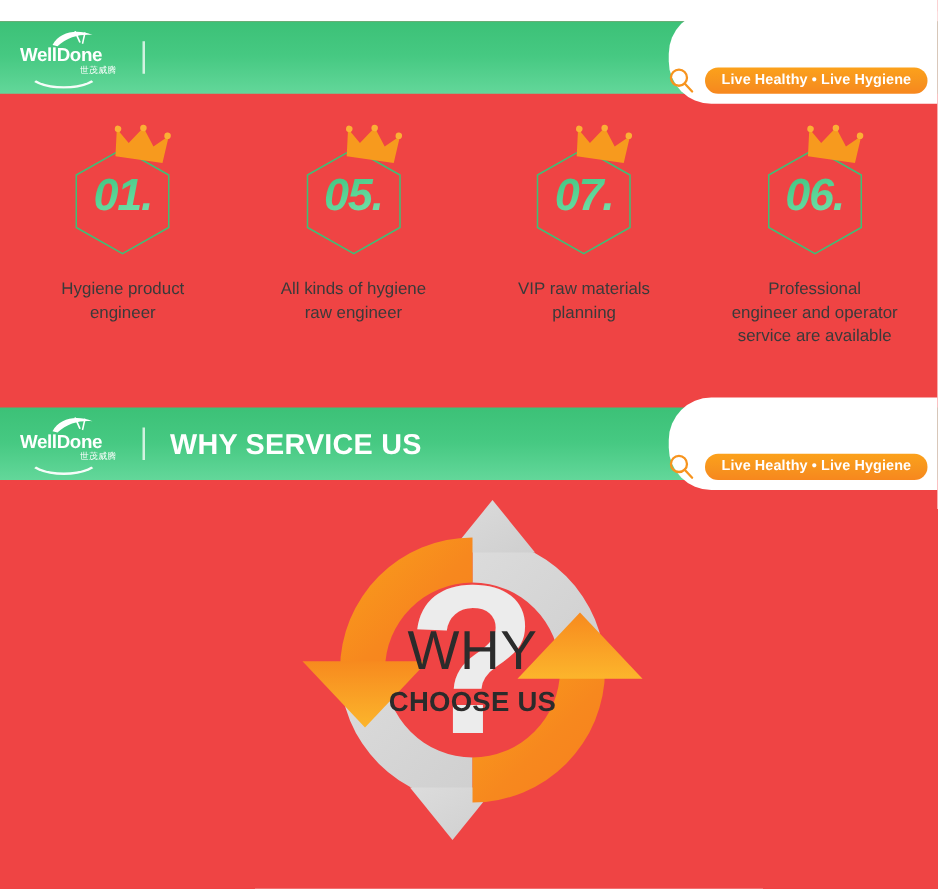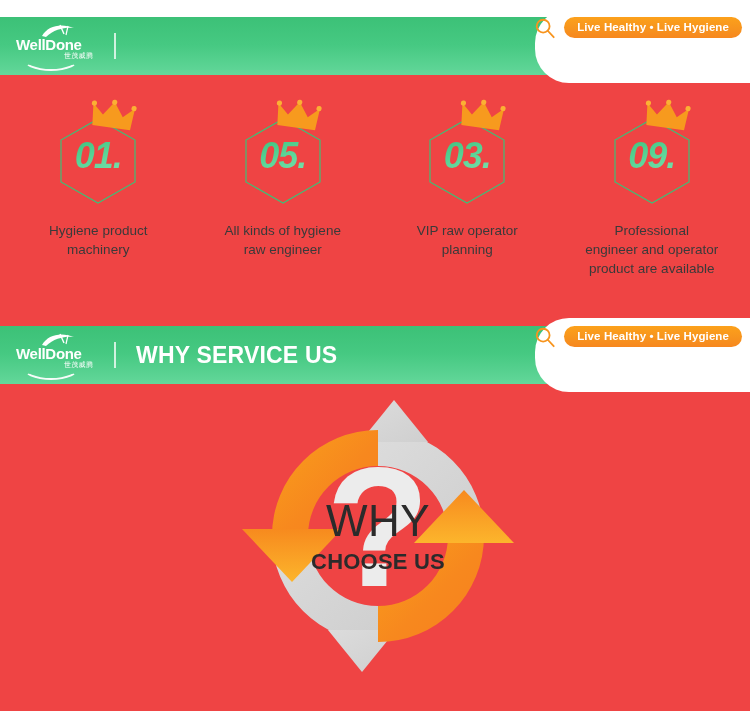--- a/index.html
+++ b/index.html
@@ -83,21 +83,21 @@
   .hdr-title {
     color: #ffffff;
     font-size: 23px;
     font-weight: bold;
     letter-spacing: 0.2px;
     white-space: nowrap;
   }
   .hdr-right {
     position: absolute;
     right: 8px; top: 0; height: 58px;
-    display: flex; align-items: flex-start; gap: 8px;
+    display: flex; align-items: flex-end; gap: 8px;
   }
   .search-icon { width: 22px; height: 22px; flex: 0 0 auto; }
   .tagline-pill {
     background: linear-gradient(180deg, #fca11b 0%, #f7941e 55%, #f7871e 100%);
     color: #ffffff;
     font-size: 11.5px;
     font-weight: bold;
     border-radius: 11px;
     padding: 4px 13px 5px 13px;
     white-space: nowrap;
@@ -205,21 +205,21 @@
           <g transform="translate(46,2) rotate(8)">
             <path d="M2 26 L0 4 L11 14 L21 0 L31 14 L42 4 L40 26 Z" fill="#f79a1e"></path>
             <circle cx="1" cy="4" r="2.6" fill="#fbb034"></circle>
             <circle cx="21" cy="0.5" r="2.6" fill="#fbb034"></circle>
             <circle cx="41" cy="4" r="2.6" fill="#fbb034"></circle>
           </g>
         </svg>
         <div class="hex-num">01.</div>
       </div>
       <div class="feature-caption">Hygiene product
-machinery</div>
+engineer</div>
     </div>
 
     <div class="feature">
       <div class="hexwrap">
         <svg width="100" height="112" viewBox="0 0 100 112">
           <polygon points="50,22 87,43 87,85 50,106 13,85 13,43" fill="none" stroke="#3cc177" stroke-width="1.2"></polygon>
           <g transform="translate(46,2) rotate(8)">
             <path d="M2 26 L0 4 L11 14 L21 0 L31 14 L42 4 L40 26 Z" fill="#f79a1e"></path>
             <circle cx="1" cy="4" r="2.6" fill="#fbb034"></circle>
             <circle cx="21" cy="0.5" r="2.6" fill="#fbb034"></circle>
@@ -236,42 +236,42 @@
       <div class="hexwrap">
         <svg width="100" height="112" viewBox="0 0 100 112">
           <polygon points="50,22 87,43 87,85 50,106 13,85 13,43" fill="none" stroke="#3cc177" stroke-width="1.2"></polygon>
           <g transform="translate(46,2) rotate(8)">
             <path d="M2 26 L0 4 L11 14 L21 0 L31 14 L42 4 L40 26 Z" fill="#f79a1e"></path>
             <circle cx="1" cy="4" r="2.6" fill="#fbb034"></circle>
             <circle cx="21" cy="0.5" r="2.6" fill="#fbb034"></circle>
             <circle cx="41" cy="4" r="2.6" fill="#fbb034"></circle>
           </g>
         </svg>
-        <div class="hex-num">03.</div>
-      </div>
-      <div class="feature-caption">VIP raw operator
+        <div class="hex-num">07.</div>
+      </div>
+      <div class="feature-caption">VIP raw materials
 planning</div>
     </div>
 
     <div class="feature">
       <div class="hexwrap">
         <svg width="100" height="112" viewBox="0 0 100 112">
           <polygon points="50,22 87,43 87,85 50,106 13,85 13,43" fill="none" stroke="#3cc177" stroke-width="1.2"></polygon>
           <g transform="translate(46,2) rotate(8)">
             <path d="M2 26 L0 4 L11 14 L21 0 L31 14 L42 4 L40 26 Z" fill="#f79a1e"></path>
             <circle cx="1" cy="4" r="2.6" fill="#fbb034"></circle>
             <circle cx="21" cy="0.5" r="2.6" fill="#fbb034"></circle>
             <circle cx="41" cy="4" r="2.6" fill="#fbb034"></circle>
           </g>
         </svg>
-        <div class="hex-num">09.</div>
+        <div class="hex-num">06.</div>
       </div>
       <div class="feature-caption">Professional
 engineer and operator
-product are available</div>
+service are available</div>
     </div>
 
   </div>
 
   <div class="why-section">
     <div class="section-header">
       <div class="hdr-bar"></div>
       <div class="hdr-notch"></div>
       <div class="hdr-inner">
         <div class="logo">

